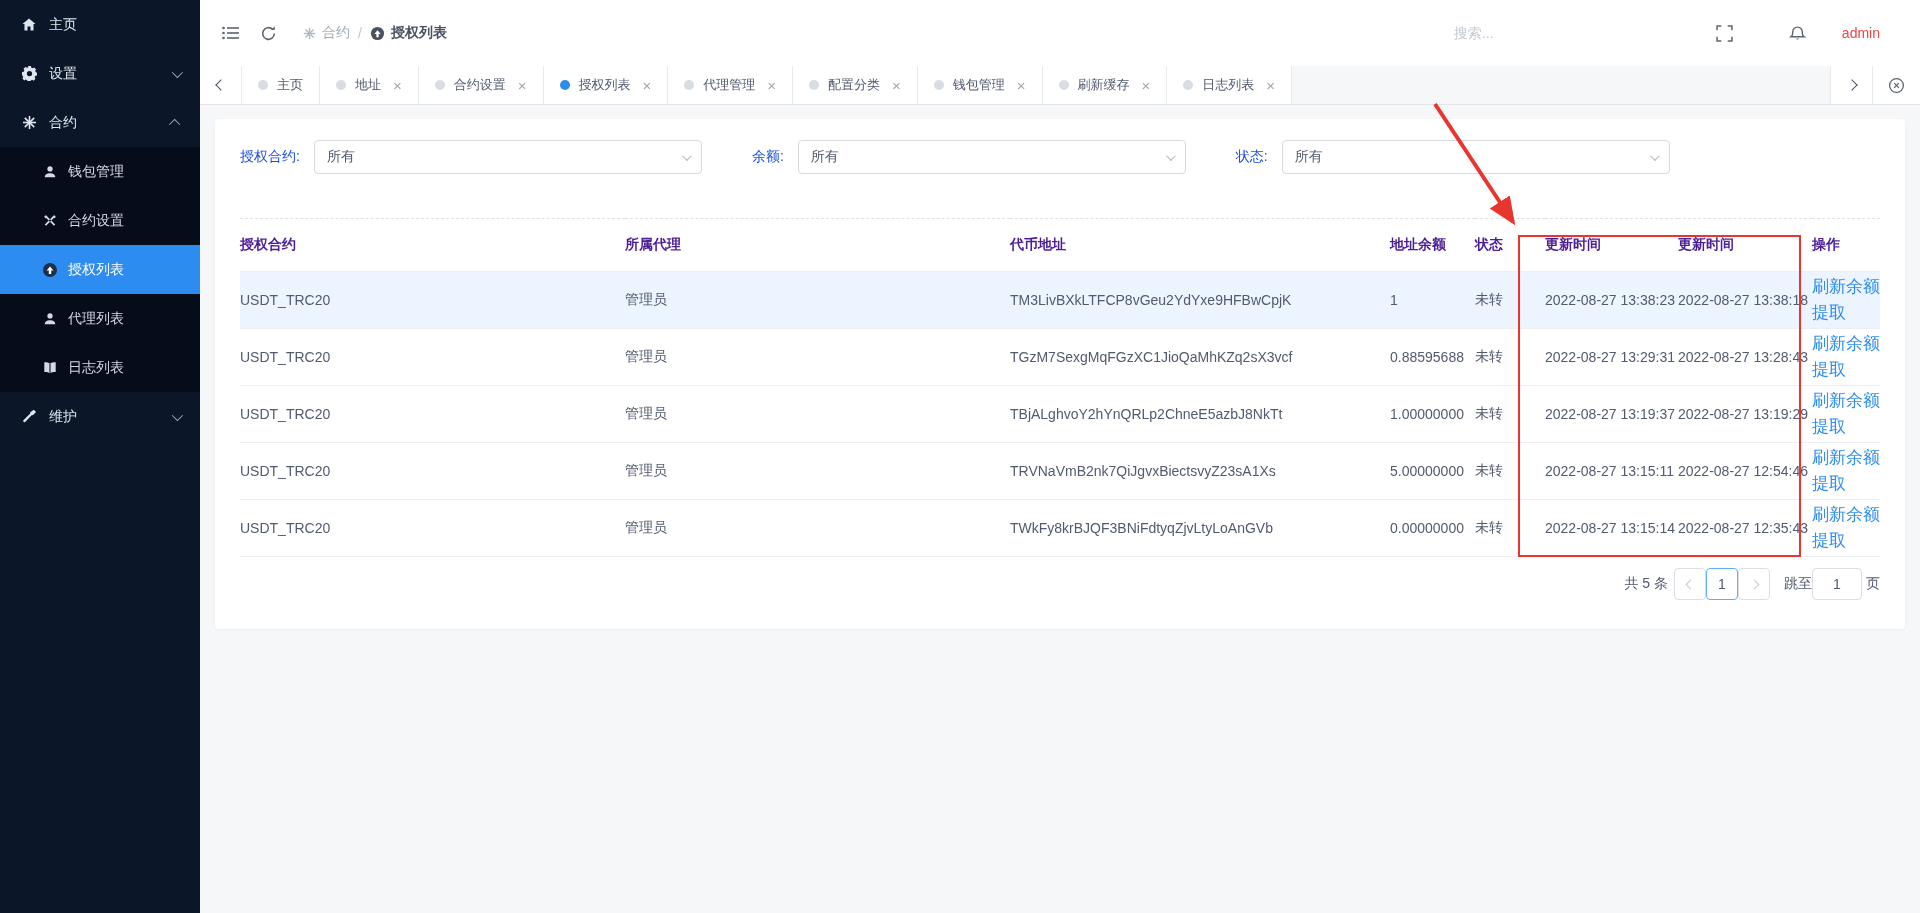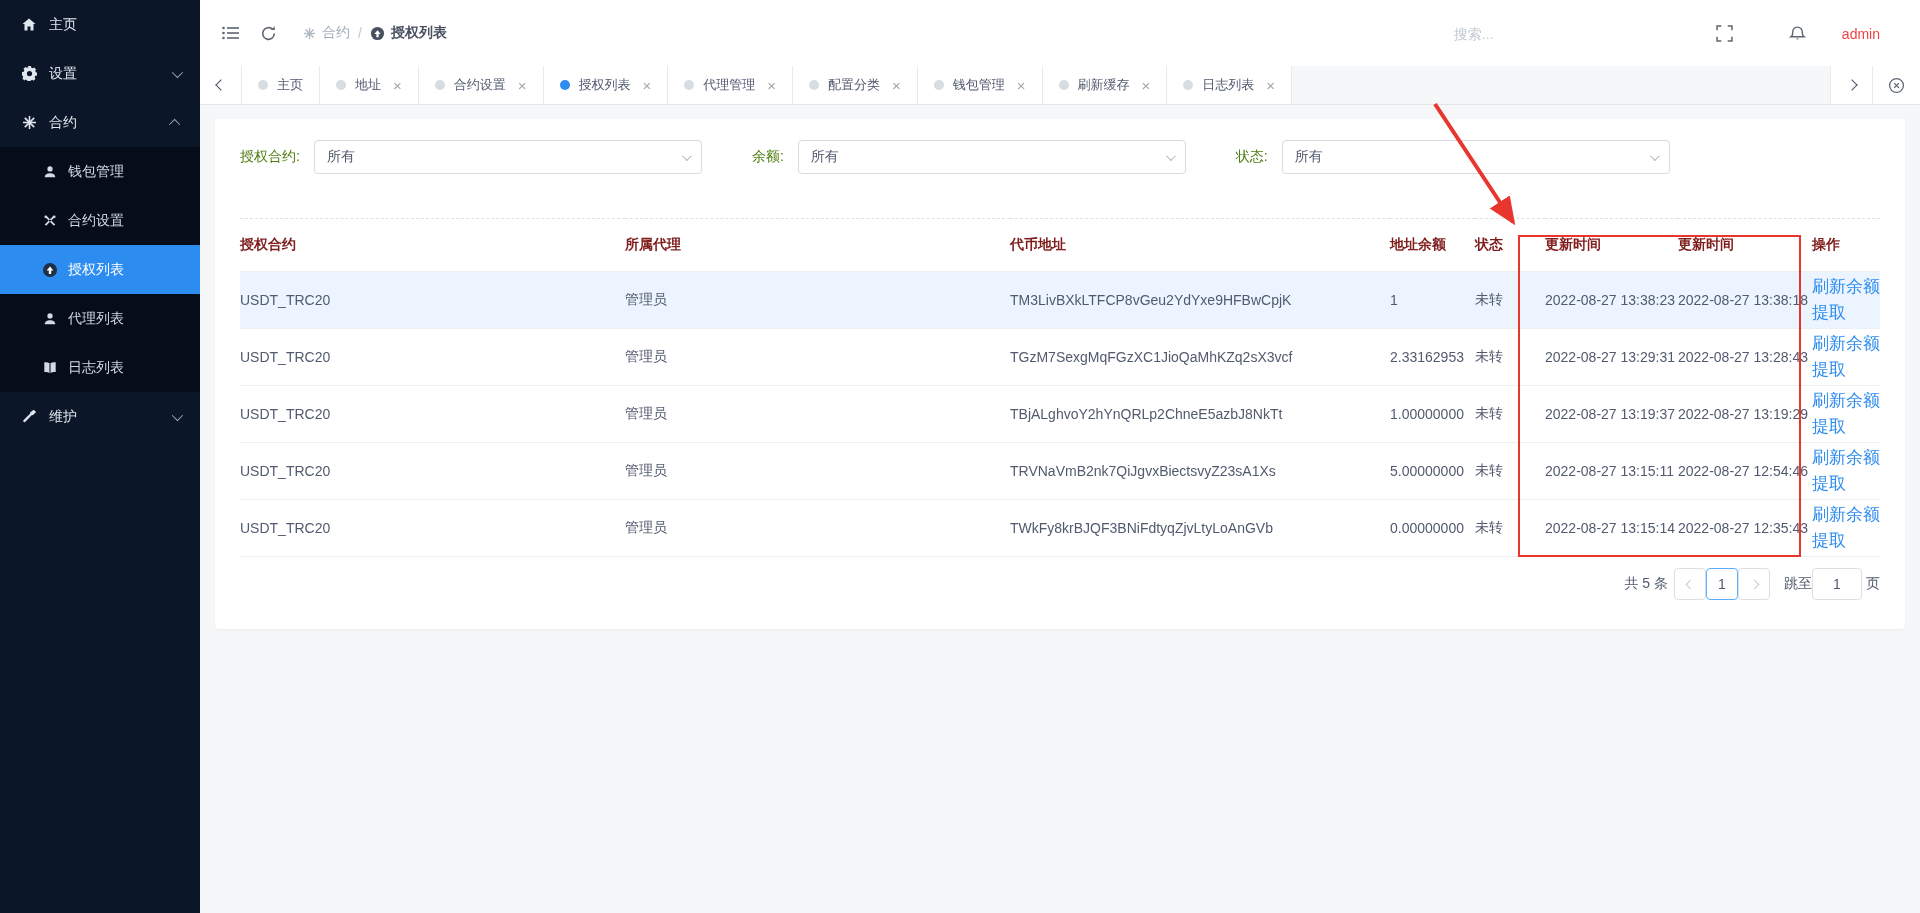--- a/index.html
+++ b/index.html
@@ -23,21 +23,21 @@
   
   .main { flex:1; display:flex; flex-direction:column; min-width:0; }
   
   .topbar { height:66px; background:#fff; display:flex; align-items:center; padding:0 40px 0 22px; }
   .tb-icon { color:#5c6570; display:flex; align-items:center; cursor:pointer; }
   .tb-icon + .tb-icon { margin-left:20px; }
   .breadcrumb { display:flex; align-items:center; margin-left:26px; gap:8px; }
   .bc-section { color:#a3acb6; display:flex; align-items:center; gap:6px; cursor:pointer; }
   .bc-sep { color:#c2c8cf; }
   .bc-current { color:#495060; font-weight:600; display:flex; align-items:center; gap:6px; }
-  .topbar-right { margin-left:auto; display:flex; align-items:flex-end; gap:36px; }
+  .topbar-right { margin-left:auto; display:flex; align-items:center; gap:36px; }
   .search-input { border:none; outline:none; width:150px; font-size:14px; color:#495060; margin-right:76px; background:transparent; }
   .search-input::placeholder { color:#c3c9d1; }
   .username { color:#ef4444; cursor:pointer; }
   
   .tagbar { height:39px; background:#f6f7f9; border-bottom:1px solid #e3e5e8; display:flex; align-items:stretch; }
   .tag-nav-btn { width:42px; background:#fff; display:flex; align-items:center; justify-content:center; color:#495060; cursor:pointer; }
   .tag-nav-btn.left { border-right:1px solid #e8eaec; }
   .tag-nav-btn.right, .tag-close-all { border-left:1px solid #e8eaec; background:#fff; }
   .tag-close-all { width:48px; display:flex; align-items:center; justify-content:center; color:#5c6570; cursor:pointer; }
   .nav-chev { width:8px; height:8px; border-right:1.7px solid currentColor; border-bottom:1.7px solid currentColor; }
@@ -48,27 +48,27 @@
   .dot { width:10px; height:10px; border-radius:50%; background:#d8dce3; margin-right:9px; flex:0 0 auto; }
   .tab.active .dot { background:#2d8cf0; }
   .close-x { margin-left:12px; color:#a0a6ad; font-size:15px; line-height:1; cursor:pointer; }
   .tag-spacer { flex:1; }
   
   .content { flex:1; padding:14px 15px; }
   .card { background:#fff; border-radius:4px; box-shadow:0 1px 3px rgba(0,0,0,.05); padding:21px 25px 0; height:510px; }
   
   .filters { display:flex; align-items:center; height:34px; gap:50px; }
   .fgroup { display:flex; align-items:center; }
-  .flabel { margin-right:14px; color:#4d7c0f; white-space:nowrap; }
+  .flabel { margin-right:14px; color:#1d4ed8; white-space:nowrap; }
   .fselect { width:388px; height:34px; border:1px solid #d7dbe0; border-radius:4px; display:flex; align-items:center; justify-content:space-between; padding:0 12px; background:#fff; color:#515a6e; cursor:pointer; }
   .sel-chev { width:7px; height:7px; border-right:1.4px solid #aeb5bf; border-bottom:1.4px solid #aeb5bf; transform:rotate(45deg) translateY(-2px); }
   
   .table-wrap { margin-top:44px; }
   table { width:100%; border-collapse:collapse; table-layout:fixed; }
-  th { height:53px; text-align:left; font-weight:700; color:#7f1d1d; font-size:14px; border-top:1px dashed #dfe3e8; vertical-align:middle; padding-right:8px; }
+  th { height:53px; text-align:left; font-weight:700; color:#4c1d95; font-size:14px; border-top:1px dashed #dfe3e8; vertical-align:middle; padding-right:8px; }
   td { height:57px; font-size:14px; color:#515a6e; border-top:1px solid #eceff3; vertical-align:middle; padding-right:8px; overflow:hidden; white-space:nowrap; }
   tr.last td { border-bottom:1px solid #eceff3; }
   tr.highlight td { background:#ecf5ff; }
   .action-link { color:#2d8cf0; font-size:17px; display:block; line-height:1.55; cursor:pointer; text-decoration:none; }
   
   .pagination { margin-top:10px; height:34px; display:flex; justify-content:flex-end; align-items:center; gap:0; color:#515a6e; }
   .pg-total { margin-right:6px; }
   .pg-btn { width:32px; height:32px; border:1px solid #dcdfe6; border-radius:4px; background:#fff; display:flex; align-items:center; justify-content:center; color:#c6cbd3; cursor:pointer; }
   .pg-btn.page { border-color:#5cadff; color:#515a6e; font-size:14px; }
   .pg-chev { width:7px; height:7px; border-right:1.5px solid currentColor; border-bottom:1.5px solid currentColor; }
@@ -355,21 +355,21 @@
               <td>2022-08-27 13:38:18</td>
               <td>
                 <a class="action-link">刷新余额</a>
                 <a class="action-link">提取</a>
               </td>
             </tr>
             <tr>
               <td>USDT_TRC20</td>
               <td>管理员</td>
               <td>TGzM7SexgMqFGzXC1JioQaMhKZq2sX3vcf</td>
-              <td>2.33162953</td>
+              <td>0.88595688</td>
               <td>未转</td>
               <td>2022-08-27 13:29:31</td>
               <td>2022-08-27 13:28:43</td>
               <td>
                 <a class="action-link">刷新余额</a>
                 <a class="action-link">提取</a>
               </td>
             </tr>
             <tr>
               <td>USDT_TRC20</td>

